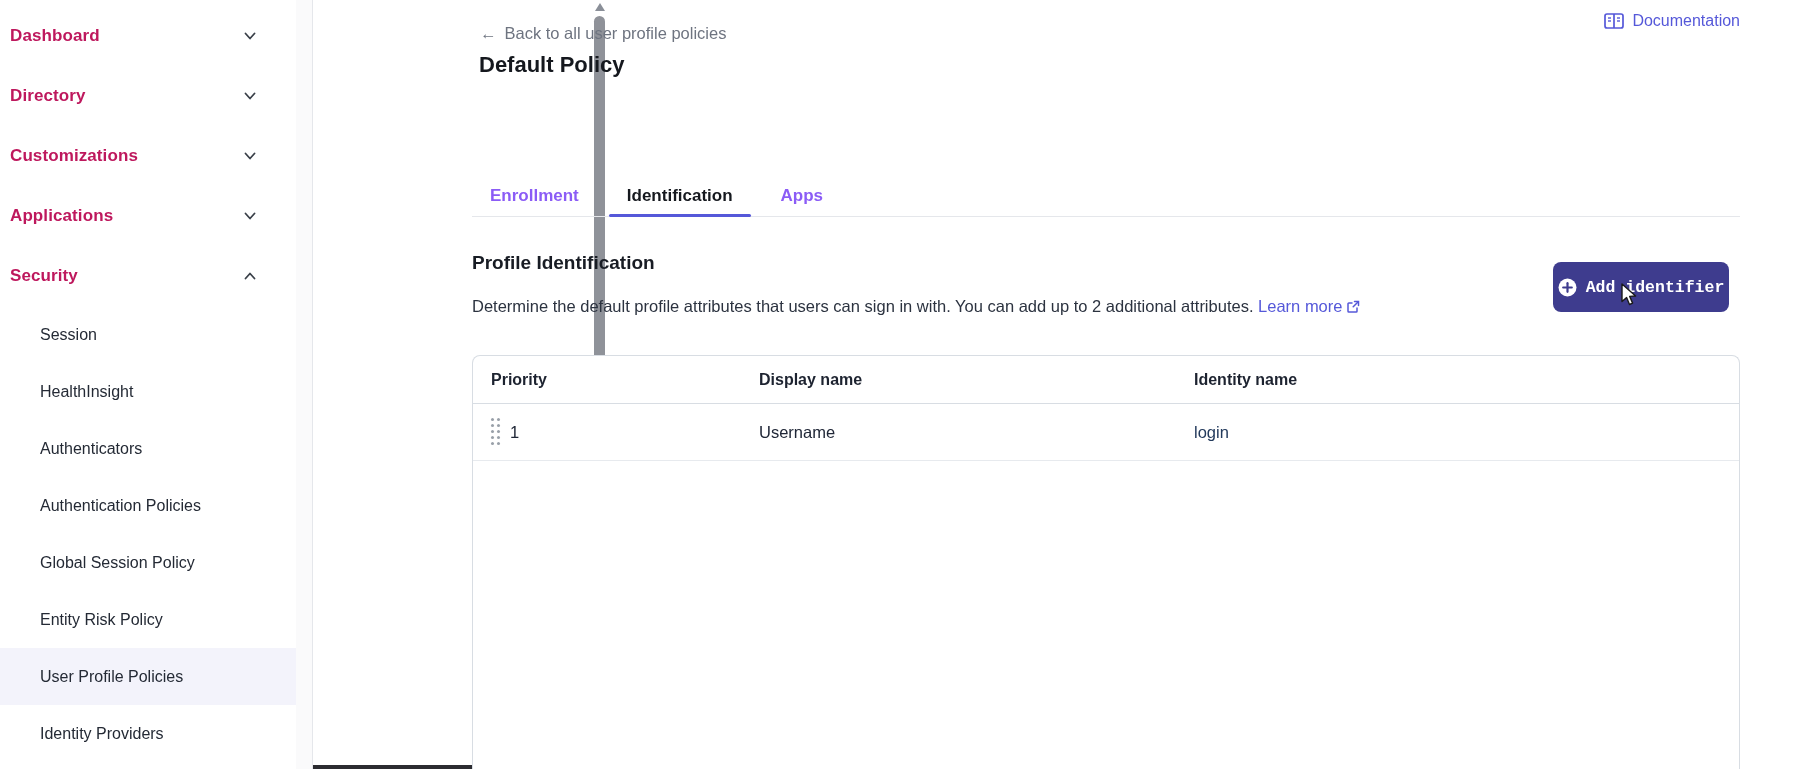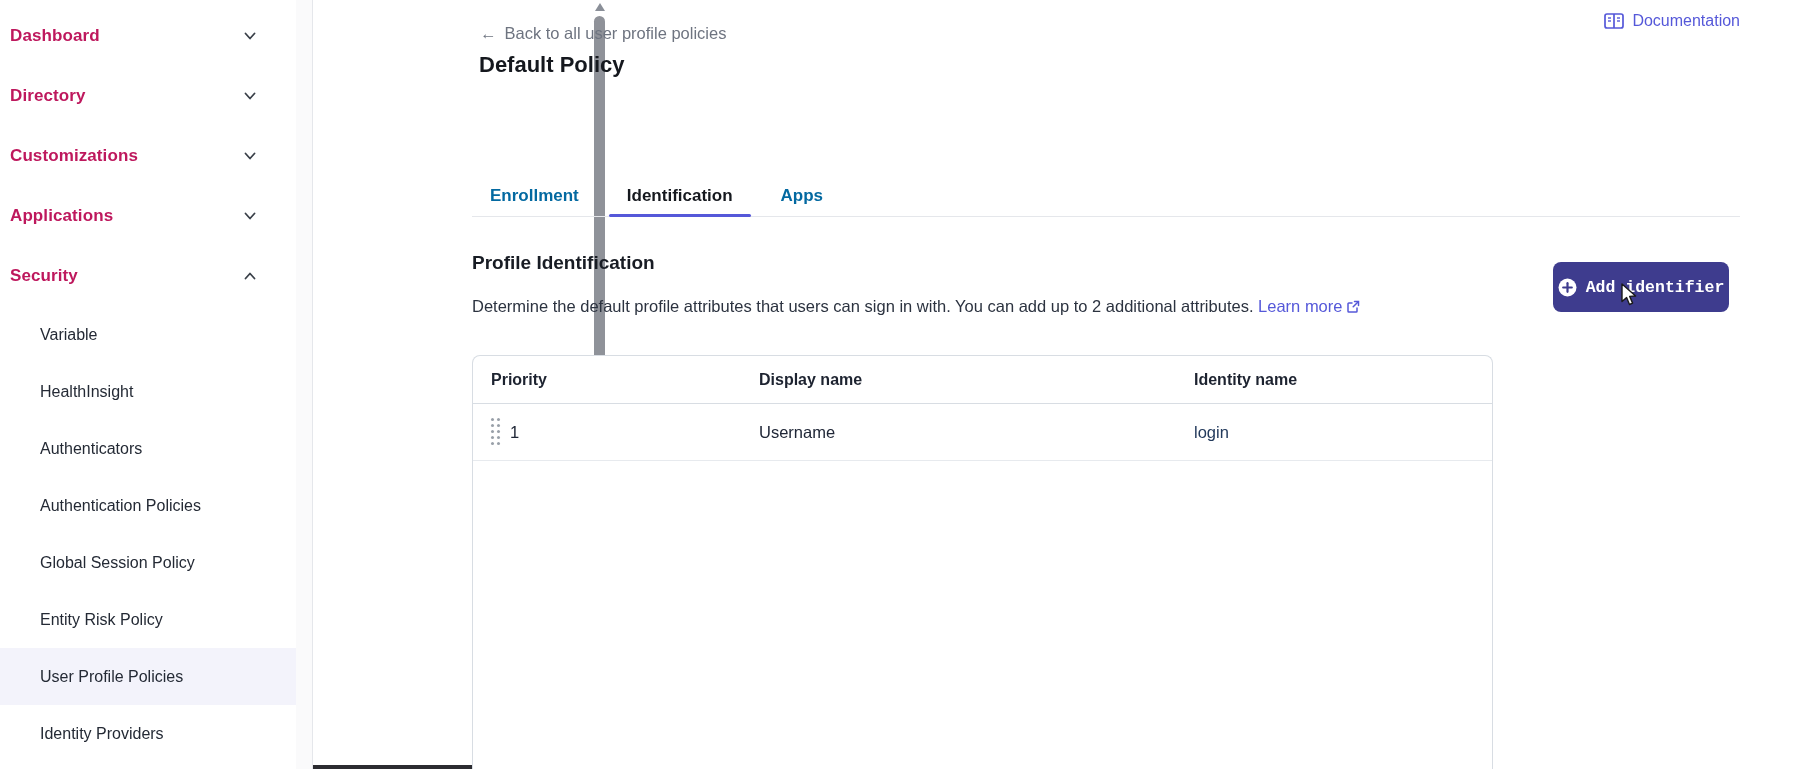--- a/index.html
+++ b/index.html
@@ -41,38 +41,38 @@
   .doc-link{position:absolute;top:12px;right:54px;display:flex;align-items:center;gap:8px;
     color:var(--accent);font-size:16px;cursor:pointer;margin-left:44px;}
   .back-link{position:absolute;left:480px;top:24px;display:flex;align-items:center;gap:8px;
     color:var(--text-gray);font-size:16.5px;cursor:pointer;}
   .page-title{position:absolute;left:479px;top:52px;font-size:22px;font-weight:700;color:#15181e;}
 
   
   .tabs{position:absolute;left:472px;top:175px;width:1268px;height:42px;display:flex;
     border-bottom:1px solid var(--divider);}
   .tab{padding:0 18px;display:flex;align-items:center;font-size:17px;font-weight:700;
-    color:#0369a1;cursor:pointer;position:relative;}
+    color:#8b5cf6;cursor:pointer;position:relative;}
   .tab.active{color:#15181e;}
   .tab.active::after{content:"";position:absolute;left:0;right:0;bottom:-1px;height:3px;
     background:var(--accent);border-radius:2px;}
   .tab + .tab{margin-left:12px;}
 
   
   .section-heading{position:absolute;left:472px;top:252px;font-size:19px;font-weight:700;color:#181c24;}
   .section-desc{position:absolute;left:472px;top:297px;width:1060px;font-size:16.5px;color:#2c3340;}
   .learn-more{color:var(--accent);text-decoration:none;cursor:pointer;white-space:nowrap;}
   .ext-icon{vertical-align:-2px;margin-left:4px;}
   .add-btn{position:absolute;left:1553px;top:262px;width:176px;height:50px;border:none;
     background:var(--button-bg);color:#fff;font-size:16.5px;font-weight:700;border-radius:8px;
     display:flex;align-items:center;justify-content:center;gap:9px;cursor:pointer;
     font-family:Liberation Mono, monospace;}
 
   
-  .id-table{position:absolute;left:472px;top:355px;width:1021px;height:414px;
+  .id-table{position:absolute;left:472px;top:355px;width:1268px;height:414px;
     border:1px solid var(--table-border);border-bottom:none;border-radius:8px 8px 0 0;
     background:#fff;overflow:hidden;}
   .t-row{display:grid;grid-template-columns:268px 435px 1fr;align-items:center;padding-left:18px;}
   .t-head{height:48px;border-bottom:1px solid var(--table-border);}
   .t-head .t-cell{font-size:16px;font-weight:700;color:#1d2330;}
   .t-data{height:57px;border-bottom:1px solid #e7eaee;}
   .t-data .t-cell{font-size:16.5px;color:#202737;}
   .priority-cell{display:flex;align-items:center;gap:9px;}
   .drag-handle{display:grid;grid-template-columns:repeat(2,4px);grid-auto-rows:4px;
     gap:2px 2px;cursor:grab;}
@@ -116,21 +116,21 @@
         </svg>
     </div>
     <div class="nav-top">
       <span class="nav-top-label">Security</span>
       <svg class="chev up" viewBox="0 0 16 16" fill="none">
           <polyline points="3.5,5.5 8,10.5 12.5,5.5" stroke="#3a4049" stroke-width="1.8" stroke-linecap="round" stroke-linejoin="round"></polyline>
         </svg>
     </div>
 
     <div class="nav-sub">
-      <span class="nav-sub-label">Variable</span>
+      <span class="nav-sub-label">Session</span>
     </div>
     <div class="nav-sub">
       <span class="nav-sub-label">HealthInsight</span>
     </div>
     <div class="nav-sub">
       <span class="nav-sub-label">Authenticators</span>
     </div>
     <div class="nav-sub">
       <span class="nav-sub-label">Authentication Policies</span>
     </div>

